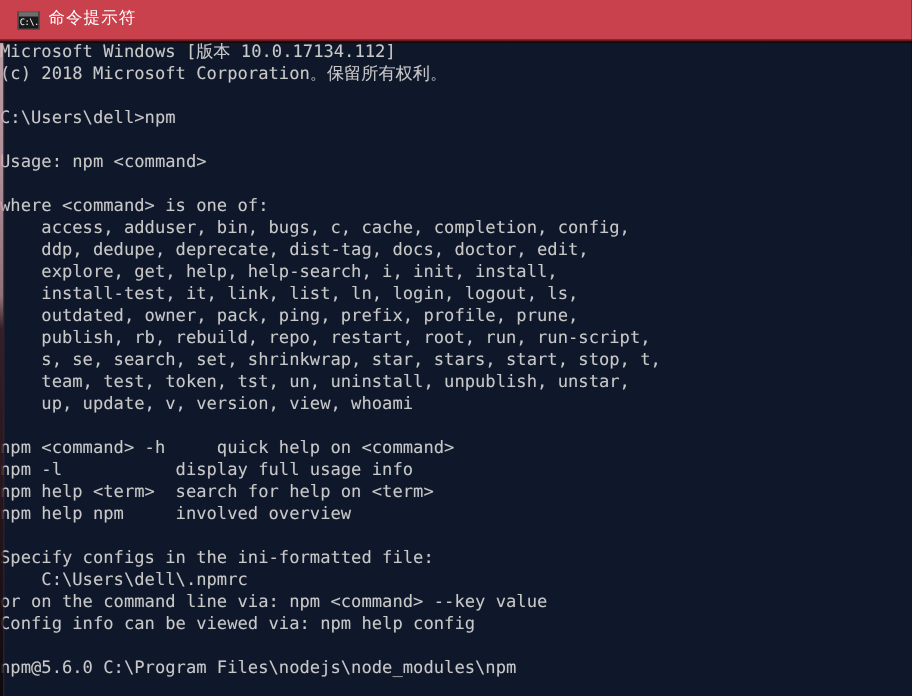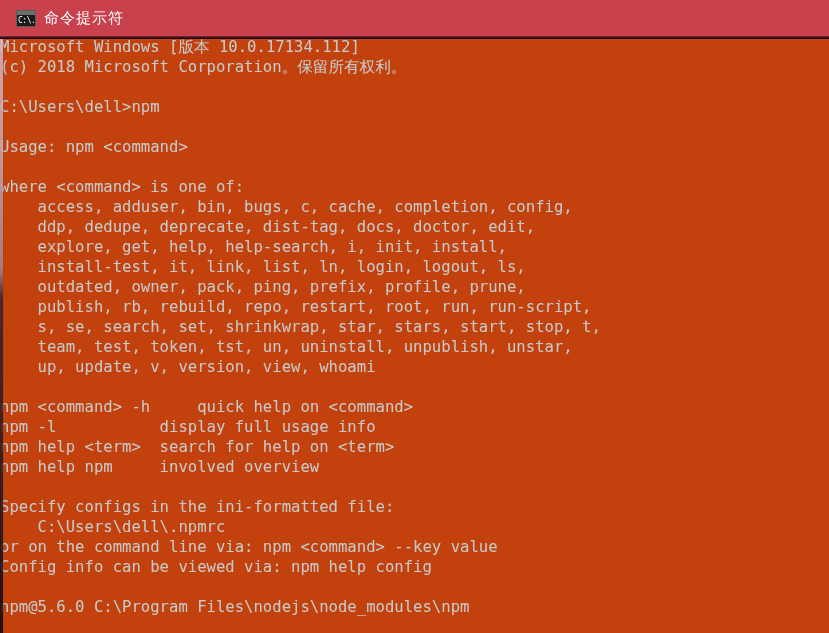--- a/index.html
+++ b/index.html
@@ -61,34 +61,34 @@
     font-family: "DejaVu Sans Mono", "Liberation Mono", monospace;
     font-size: 8px;
     line-height: 11px;
     color: #ffffff;
     letter-spacing: -0.5px;
     white-space: nowrap;
   }
   #title-text {
     margin-left: 8px;
     color: #ffffff;
-    font-family: Liberation Serif, serif;
+    font-family: Liberation Mono, monospace;
     font-size: 15px;
     line-height: 18px;
     white-space: nowrap;
     letter-spacing: 1px;
   }
   
   #console {
     position: absolute;
     left: 0;
     top: 39px;
     width: 829px;
     height: 594px;
-    background: #c2410c;
+    background: #0f172a;
     overflow: hidden;
   }
   #console-text {
     position: absolute;
     left: 0;
     top: -2px;
     margin: 0;
     padding: 0;
     color: #c8c8c8;
     font-family: "DejaVu Sans Mono", "Liberation Mono", monospace;

